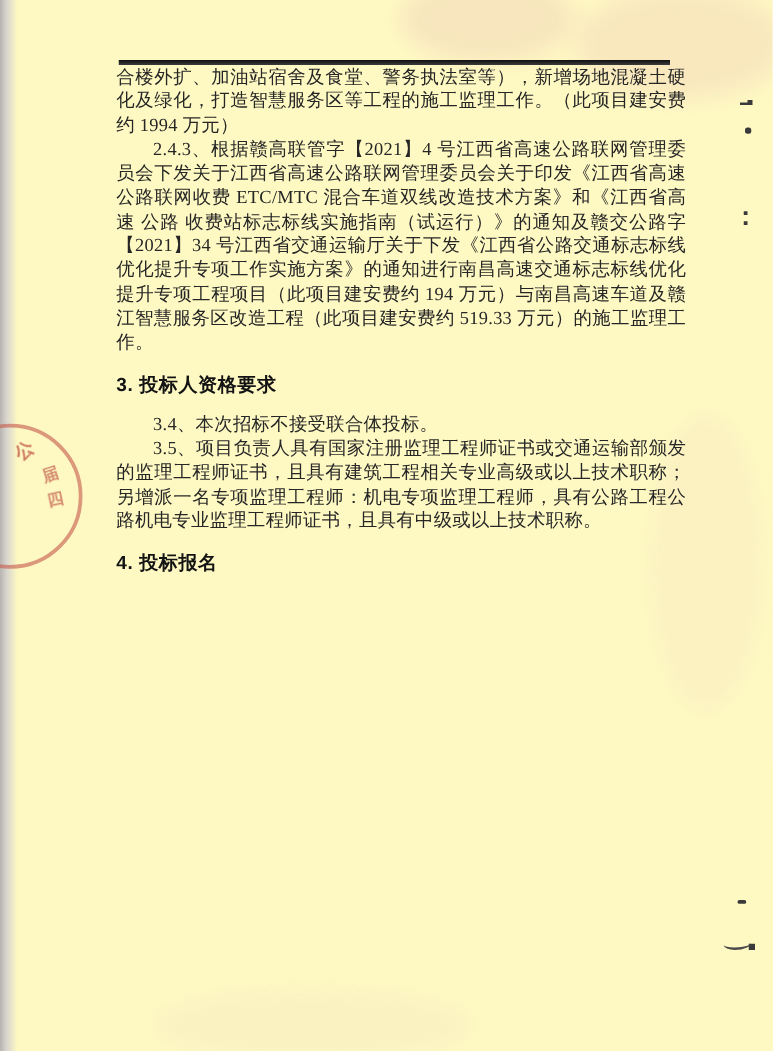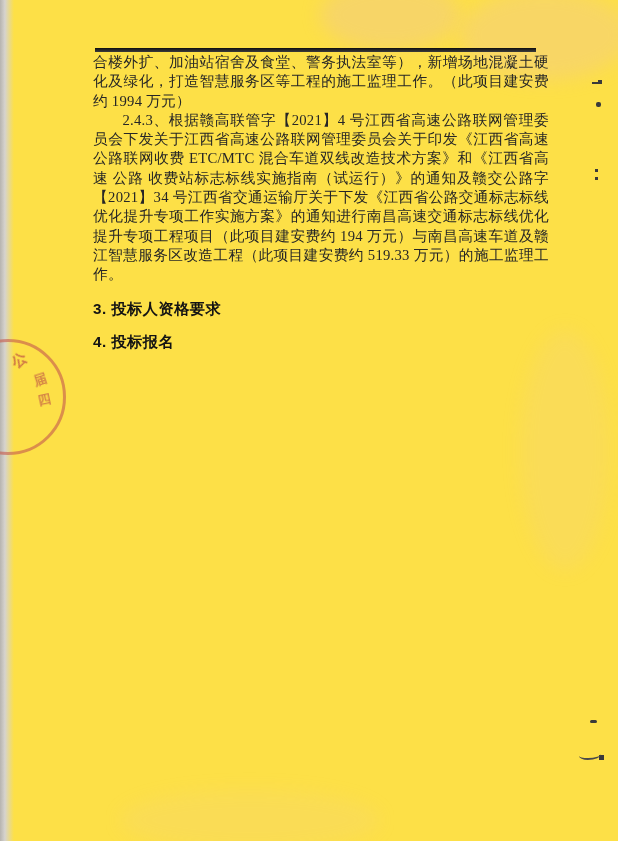--- a/index.html
+++ b/index.html
@@ -3,21 +3,21 @@
 <meta charset="utf-8">
 <style>
   html,body{margin:0;padding:0;}
   body{
     width:618px;height:841px;overflow:hidden;
     font-family:"Liberation Serif","DejaVu Serif",serif;
     background:#f7f5f1;
   }
   #page{
     position:relative;width:618px;height:841px;overflow:hidden;
-    background:#fde047;
+    background:#fef9c3;
   }
   
   .edge-left{
     position:absolute;left:0;top:0;width:14px;height:841px;
     background:linear-gradient(to right,#b7b4af 0%,#d6d3ce 35%,rgba(214,211,206,0) 100%);
   }
   
   .blotch{position:absolute;border-radius:50%;filter:blur(9px);pointer-events:none;}
   .b1{left:320px;top:-20px;width:140px;height:70px;background:rgba(236,190,178,0.30);}
   .b2{left:460px;top:-10px;width:170px;height:90px;background:rgba(236,190,178,0.28);}
@@ -91,20 +91,22 @@
   <div class="blotch b2"></div>
   <div class="blotch b3"></div>
   <div class="blotch b4"></div>
 
   <div class="rule"></div>
 
   <div class="doc">
     <p class="cont">合楼外扩、加油站宿舍及食堂、警务执法室等），新增场地混凝土硬化及绿化，打造智慧服务区等工程的施工监理工作。（此项目建安费约 1994 万元）</p>
     <p class="ind">2.4.3、根据赣高联管字【2021】4 号江西省高速公路联网管理委员会下发关于江西省高速公路联网管理委员会关于印发《江西省高速公路联网收费 ETC/MTC 混合车道双线改造技术方案》和《江西省高速 公路 收费站标志标线实施指南（试运行）》的通知及赣交公路字【2021】34 号江西省交通运输厅关于下发《江西省公路交通标志标线优化提升专项工作实施方案》的通知进行南昌高速交通标志标线优化提升专项工程项目（此项目建安费约 194 万元）与南昌高速车道及赣江智慧服务区改造工程（此项目建安费约 519.33 万元）的施工监理工作。</p>
     <p class="h">3. 投标人资格要求</p>
+    <p class="ind">3.4、本次招标不接受联合体投标。</p>
+    <p class="ind">3.5、项目负责人具有国家注册监理工程师证书或交通运输部颁发的监理工程师证书，且具有建筑工程相关专业高级或以上技术职称；另增派一名专项监理工程师：机电专项监理工程师，具有公路工程公路机电专业监理工程师证书，且具有中级或以上技术职称。</p>
     <p class="h">4. 投标报名</p>
 
   </div>
 
   <div class="stamp">
     <div class="ring"></div>
     <div class="star">★</div>
     <div class="char-top">公</div>
     <div class="char-a">届</div>
     <div class="char-b">四</div>

